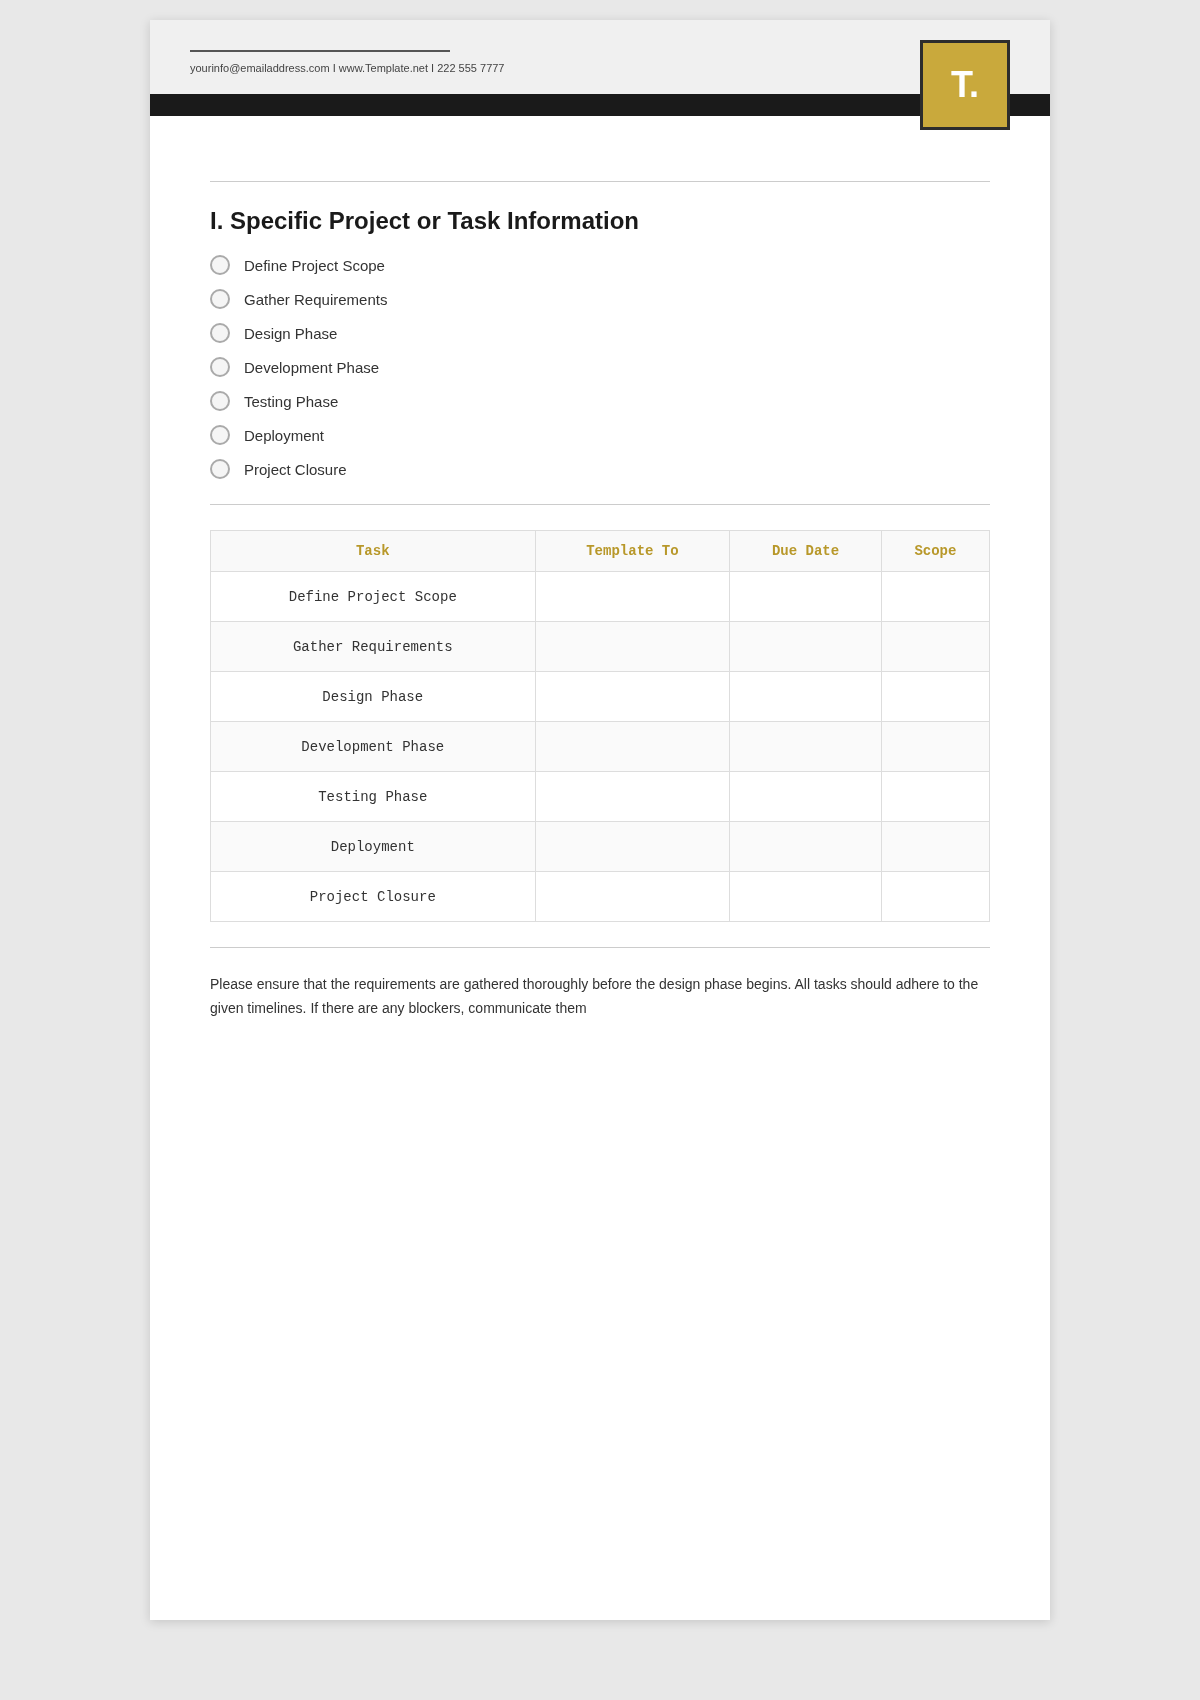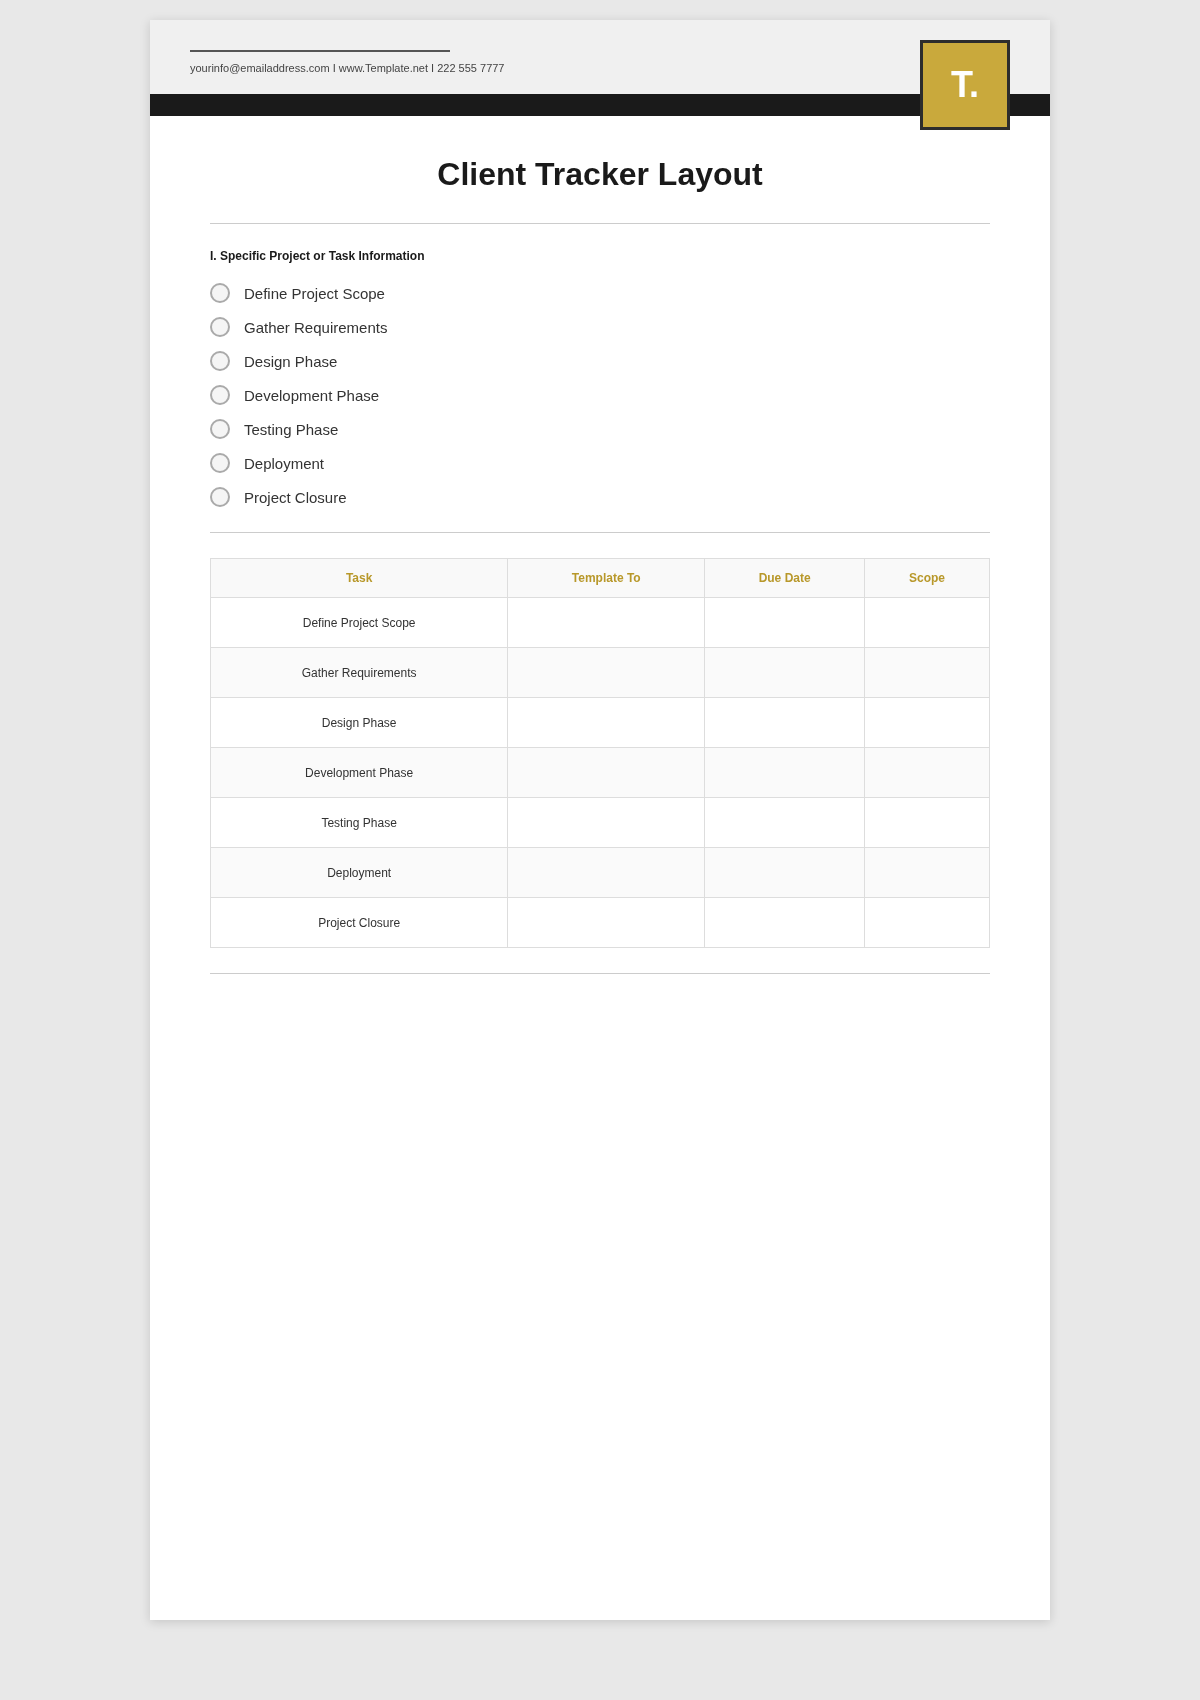--- a/index.html
+++ b/index.html
@@ -85,21 +85,21 @@
     }
 
     .section-divider {
       border: none;
       border-top: 1px solid #ccc;
       margin: 25px 0;
     }
 
     
     .section-heading {
-      font-size: 12px;
+      font-size: 24px;
       font-weight: bold;
       color: #1a1a1a;
       margin-bottom: 20px;
       font-family: Arial, sans-serif;
     }
 
     .checklist {
       list-style: none;
       padding: 0;
       margin-bottom: 10px;
@@ -123,22 +123,22 @@
       margin-right: 14px;
       flex-shrink: 0;
       display: inline-block;
     }
 
     
     .task-table {
       width: 100%;
       border-collapse: collapse;
       margin-top: 15px;
-      font-family: Liberation Sans, sans-serif;
-      font-size: 12px;
+      font-family: Liberation Mono, monospace;
+      font-size: 14px;
     }
 
     .task-table th {
       background: #f9f9f9;
       color: #b8982a;
       font-weight: 600;
       padding: 12px 10px;
       text-align: center;
       border: 1px solid #ddd;
     }
@@ -178,21 +178,20 @@
       <span> I </span>
       <span>www.Template.net</span>
       <span> I </span>
       <span>222 555 7777</span>
     </div>
   </div>
   <div class="header-bar"></div>
 
   <div class="content">
 
-    <h1 class="doc-title">Client Tracker Layout</h1>
 
     <hr class="section-divider">
 
     <div>
       <h2 class="section-heading">I. Specific Project or Task Information</h2>
       <ul class="checklist">
         <li>
           <span class="checkbox-circle"></span>
           <span>Define Project Scope</span>
         </li>
@@ -278,16 +277,17 @@
             <td></td>
             <td></td>
           </tr>
         </tbody>
       </table>
     </div>
 
     <hr class="section-divider">
 
     <div>
+      <p class="notes-text">Please ensure that the requirements are gathered thoroughly before the design phase begins. All tasks should adhere to the given timelines. If there are any blockers, communicate them</p>
     </div>
 
   </div>
 </div>
 
 </body></html>

